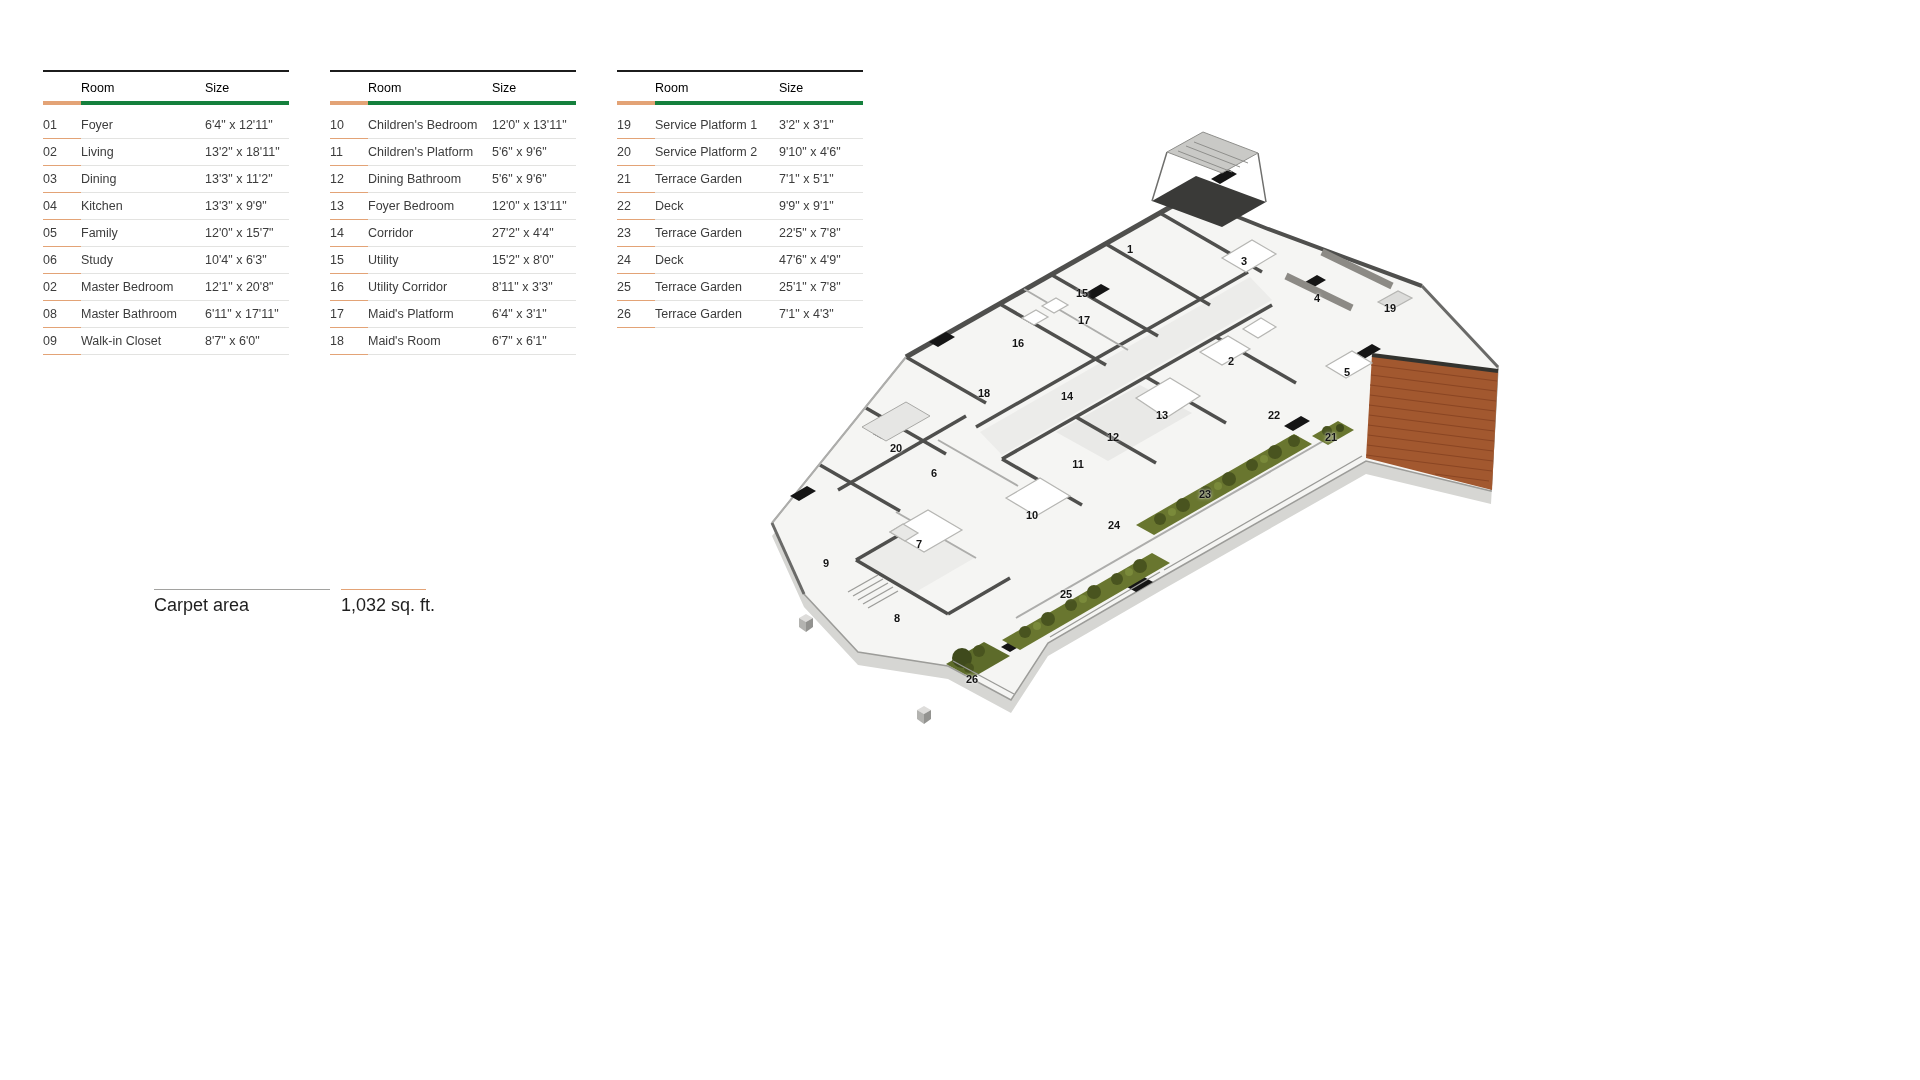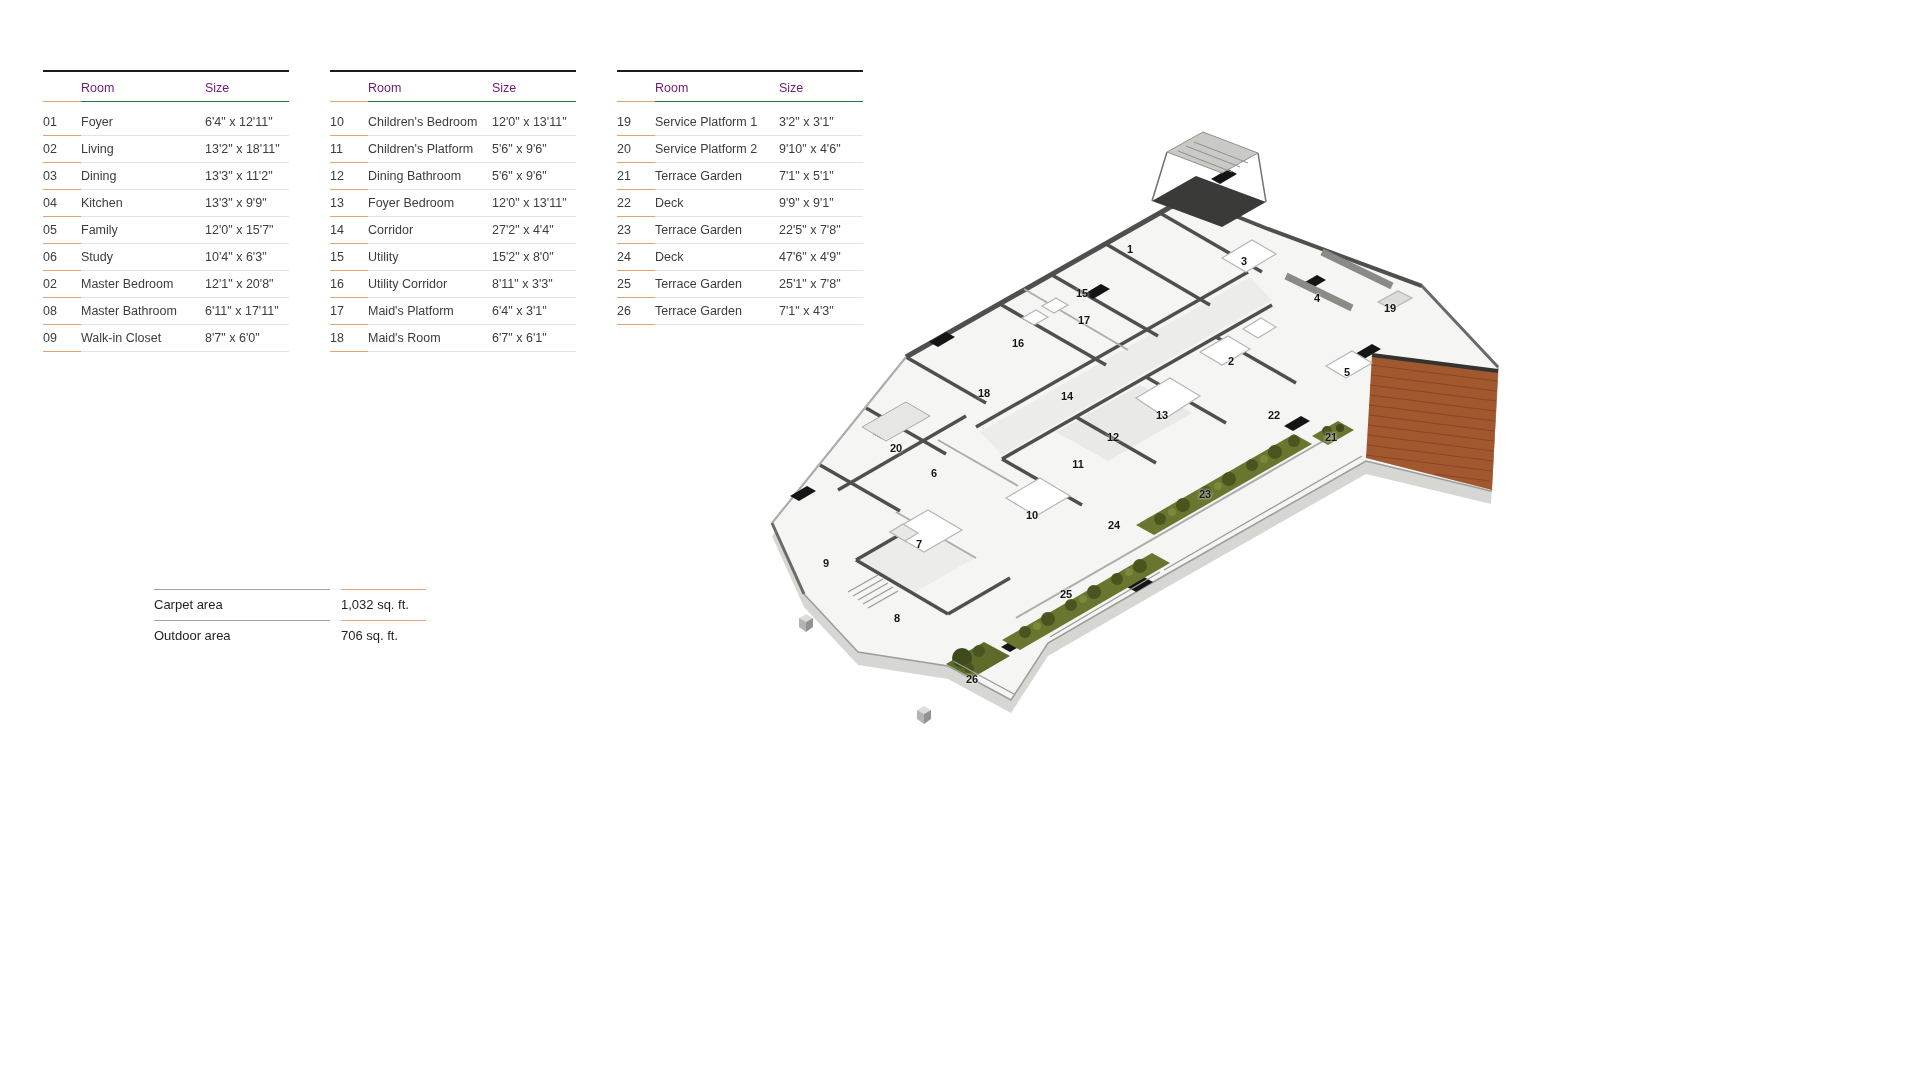--- a/index.html
+++ b/index.html
@@ -7,26 +7,26 @@
     font-family:"Liberation Sans",sans-serif;position:relative;overflow:hidden}
 
   
   .rtable{position:absolute;top:70px;width:246px;border-top:2px solid #1c1c1c;
     color:#3c3c3c;font-size:12.5px}
   #table1{left:43px}#table2{left:330px}#table3{left:617px}
   .trow{display:grid;grid-template-columns:38px 124px 84px}
   .trow>span{padding:7px 0;line-height:12px;border-bottom:1px solid #e3e3e1;
     white-space:nowrap;overflow:hidden}
   .trow>.tnum{border-bottom-color:var(--accent,#e3a376)}
-  .thead>span{padding:10px 0 7px;border-bottom:1px solid #15803d;color:#701a75}
+  .thead>span{padding:10px 0 7px;border-bottom:4px solid #15803d;color:#000000}
   .thead>.tnum{border-bottom-color:var(--accent,#e3a376)}
   .trow.first>span{padding-top:14px}
 
   
-  #summary{position:absolute;left:154px;top:589px;font-size:13px;color:#1f1f1f}
+  #summary{position:absolute;left:154px;top:589px;font-size:18px;color:#1f1f1f}
   .srow{display:grid;grid-template-columns:176px 11px 85px}
   .srow>span{padding:8px 0;line-height:14px;white-space:nowrap}
   .srow>.slabel{border-top:1px solid #a2a2a0}
   .srow>.svalue{border-top:1px solid var(--accent,#e3a376)}
   .srow.last>.slabel{border-bottom:1px solid #a2a2a0}
   .srow.last>.svalue{border-bottom:1px solid var(--accent,#e3a376)}
 
   
   #plan{position:absolute;left:770px;top:110px;width:740px;height:645px}
   #plan svg{position:absolute;left:0;top:0}
@@ -188,25 +188,20 @@
       <span class="troom">Terrace Garden</span>
       <span class="tsize">7'1" x 4'3"</span>
     </div>
   </div>
 
 <div id="summary">
     <div class="srow">
       <span class="slabel">Carpet area</span>
       <span class="sgap"></span>
       <span class="svalue">1,032 sq. ft.</span>
-    </div>
-    <div class="srow">
-      <span class="slabel">Outdoor area</span>
-      <span class="sgap"></span>
-      <span class="svalue">706 sq. ft.</span>
     </div>
   </div>
 
 <div id="plan">
   <svg viewBox="770 110 740 645" width="740" height="645" xmlns="http://www.w3.org/2000/svg">
 
     <g>
       <path d="M772,536 L906,370 L1188,210 L1268,242 L1422,299 L1498,380 L1491,504 L1366,474 L1162,590 L1048,656 L1011,713 L948,679 L858,665 L804,607 Z" fill="#d6d6d3"></path>
       <path d="M772,523 L906,357 L1188,197 L1268,229 L1422,286 L1498,367 L1491,491 L1366,461 L1162,577 L1048,643 L1011,700 L948,666 L858,652 L804,594 Z" fill="#f5f5f3" stroke="#9c9c99" stroke-width="1.5"></path>
     </g>

